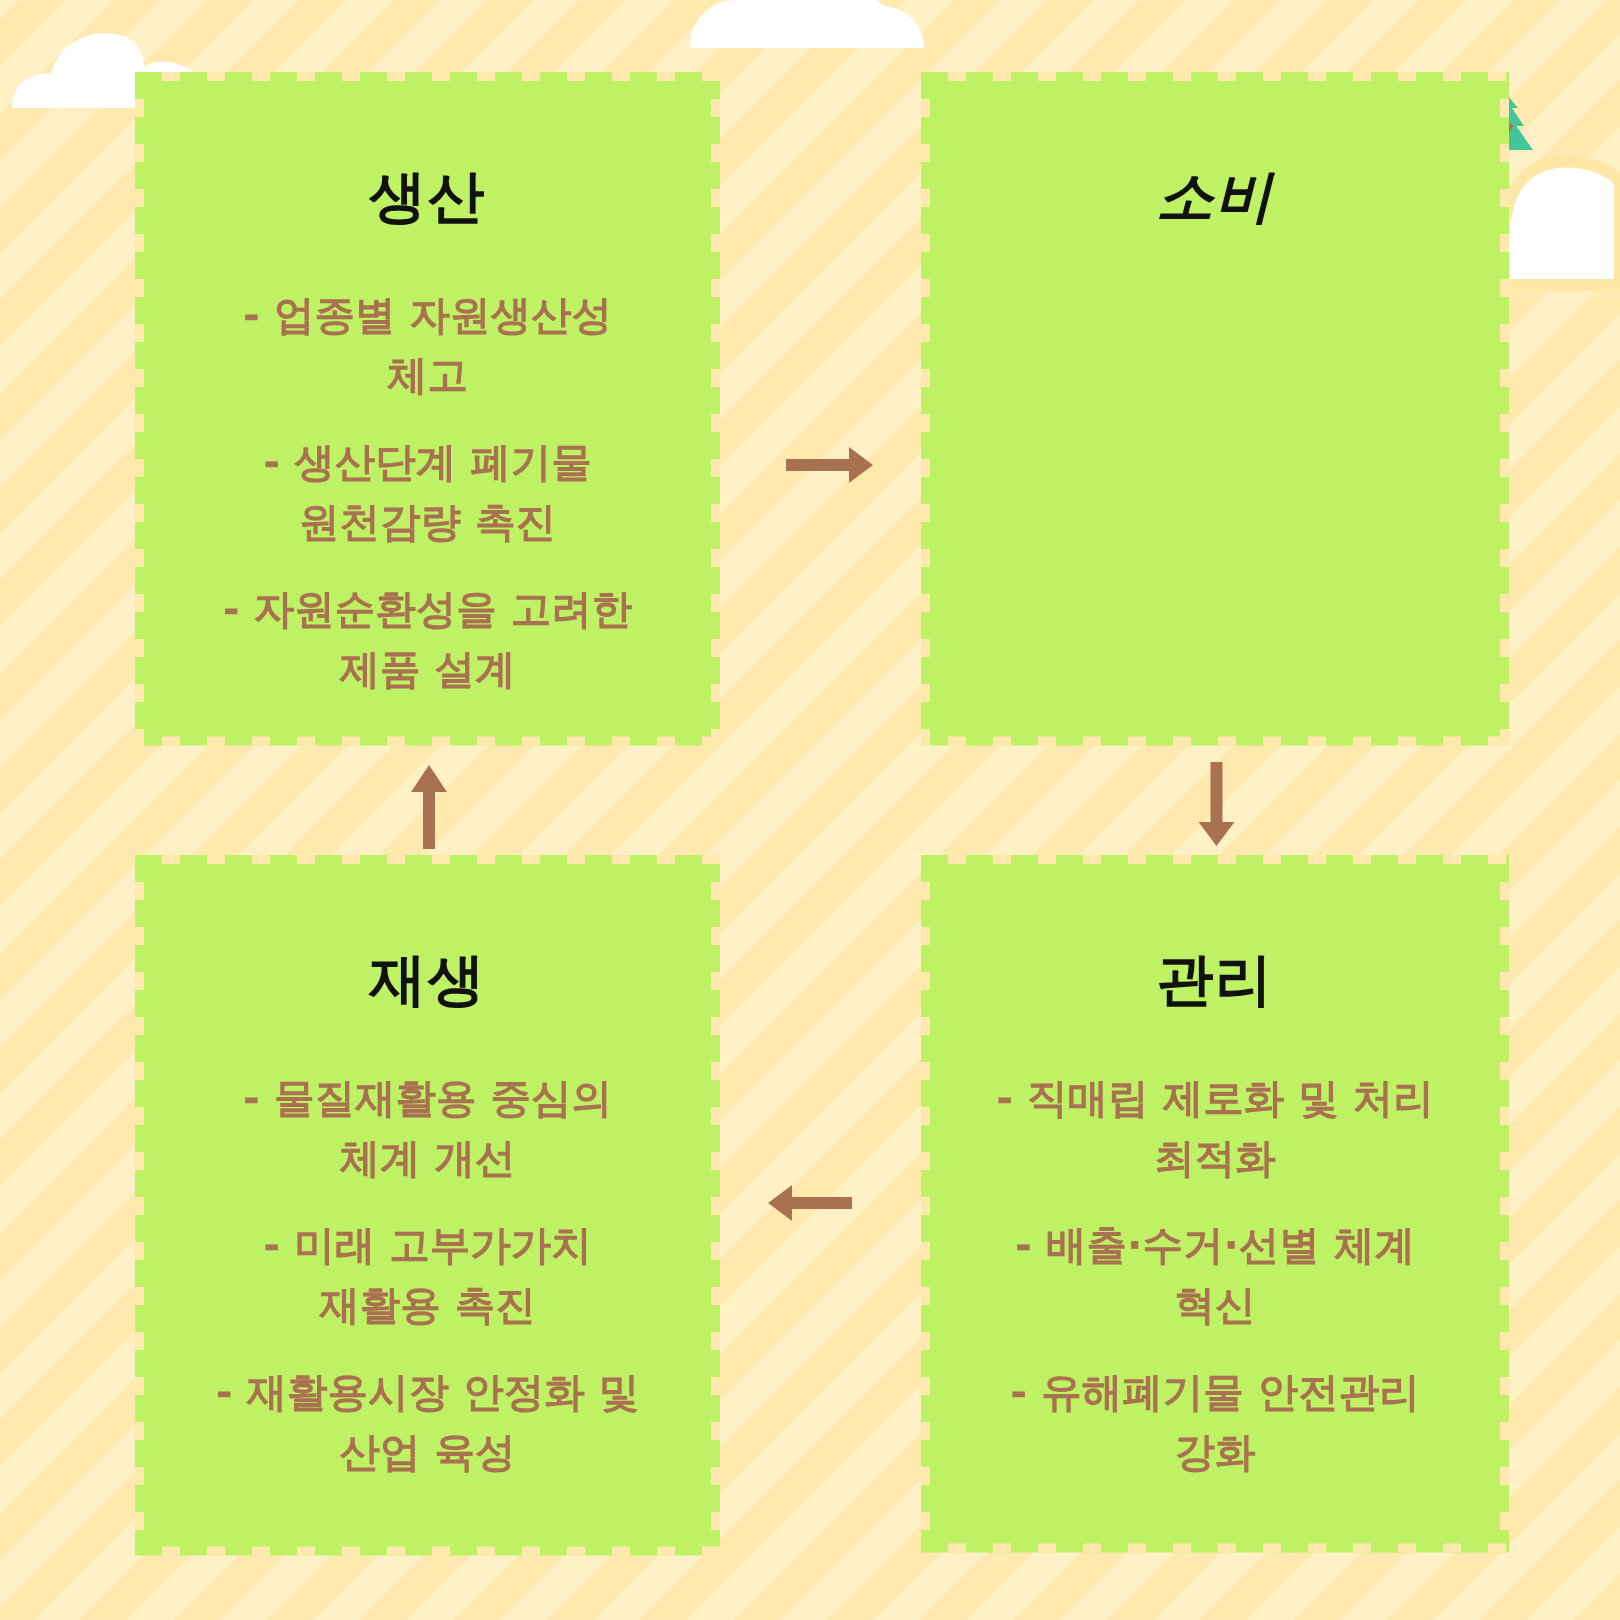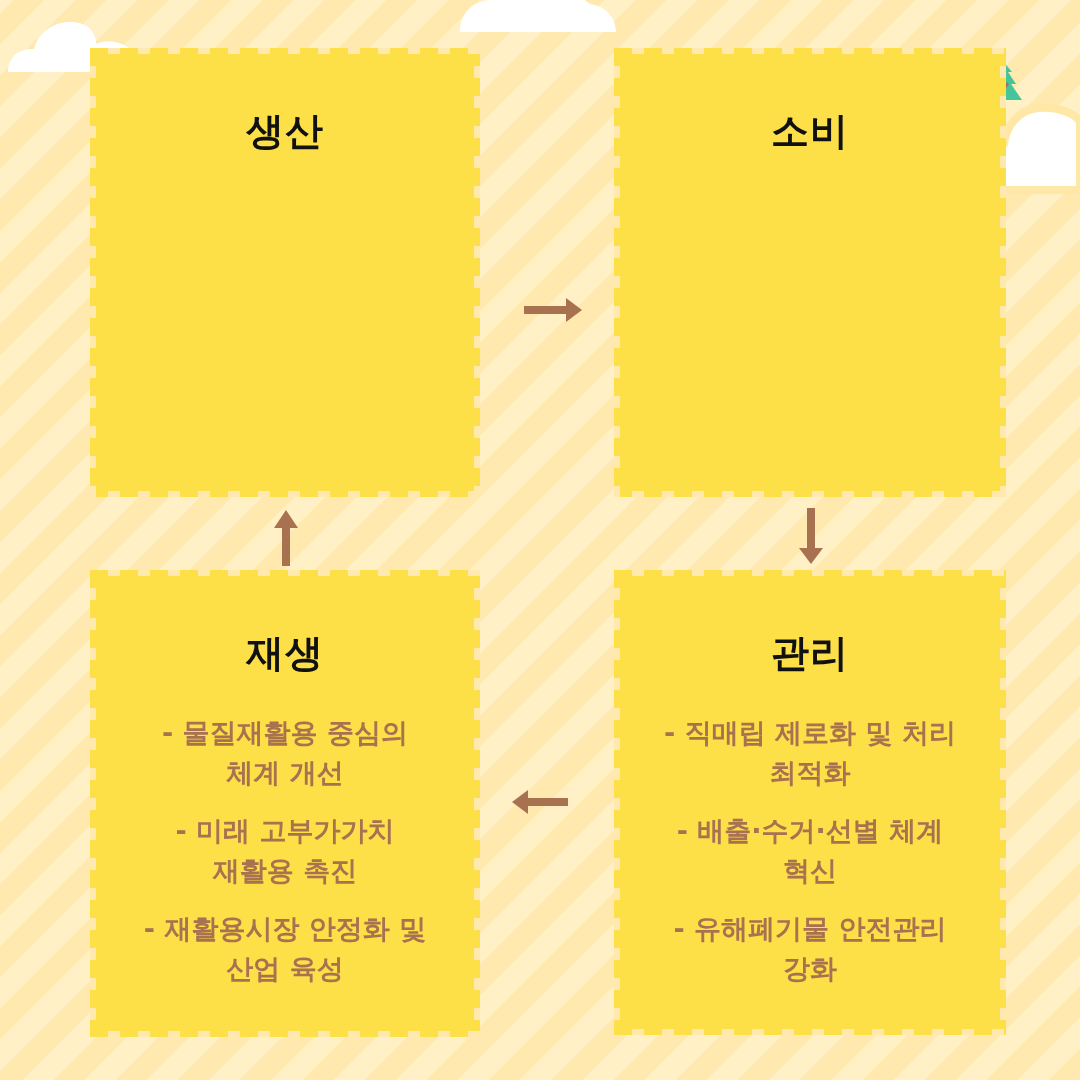--- a/index.html
+++ b/index.html
@@ -18,21 +18,21 @@
         #FFE9AE 0px,
         #FFE9AE 22px,
         #FFF0C6 22px,
         #FFF0C6 44px
       );
     }
 
     
     .stamp {
       position: absolute;
-      background: #fde047;
+      background: #bef264;
     }
     .stamp::before {
       content: "";
       position: absolute;
       inset: 0;
       pointer-events: none;
       
       background:
         repeating-linear-gradient(90deg, transparent 0 18px, #FFE9AE 18px 30px) top left / 100% 6px no-repeat,
         repeating-linear-gradient(90deg, transparent 0 18px, #FFE9AE 18px 30px) bottom left / 100% 6px no-repeat,
@@ -69,21 +69,21 @@
       font-family: "DejaVu Sans", "Liberation Sans", sans-serif;
       font-weight: bold;
       font-size: 27px;
       line-height: 40px;
       color: #A8714F;
       margin-bottom: 18px;
       word-break: keep-all;
     }
 
     #box-production { left: 90px;  top: 48px;  width: 390px; height: 449px; }
-    #box-consumption { left: 614px; top: 48px;  width: 392px; height: 449px; }
+    #box-consumption { left: 614px; top: 48px;  width: 392px; height: 449px; font-style: italic; }
     #box-regeneration { left: 90px;  top: 570px; width: 390px; height: 467px; }
     #box-management { left: 614px; top: 570px; width: 392px; height: 465px; }
 
     #box-production .stamp-items .stamp-item:nth-child(2) { margin-top: 0px; }
     #box-regeneration .stamp-title,
     #box-management .stamp-title { }
 
     
     .arrow {
       position: absolute;
@@ -113,20 +113,25 @@
 </svg>
 
 <svg class="deco" style="left:980px; top:58px;" width="44" height="62" viewBox="0 0 44 62">
   <path d="M22 2 L32 14 L28 14 L36 26 L31 26 L42 42 L2 42 L13 26 L8 26 L16 14 L12 14 Z" fill="#45C69A"></path>
   <path d="M18 62 L18 30 L14 22 L17 21 L20 27 L22 19 L25 20 L24 28 L27 24 L29 26 L25 32 L26 62 Z" fill="#A8714F"></path>
 </svg>
 
 <div class="stamp" id="box-production">
   <div class="stamp-inner">
     <div class="stamp-title">생산</div>
+    <div class="stamp-items">
+      <div class="stamp-item">- 업종별 자원생산성 체고</div>
+      <div class="stamp-item">- 생산단계 폐기물 원천감량 촉진</div>
+      <div class="stamp-item">- 자원순환성을 고려한 제품 설계</div>
+    </div>
   </div>
 </div>
 
 <div class="stamp" id="box-consumption">
   <div class="stamp-inner">
     <div class="stamp-title">소비</div>
   </div>
 </div>
 
 <div class="stamp" id="box-regeneration">

